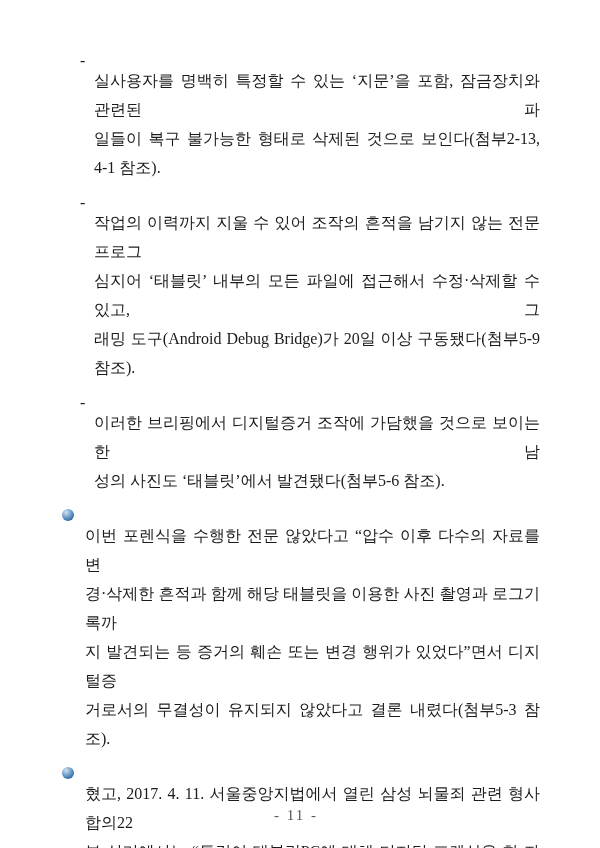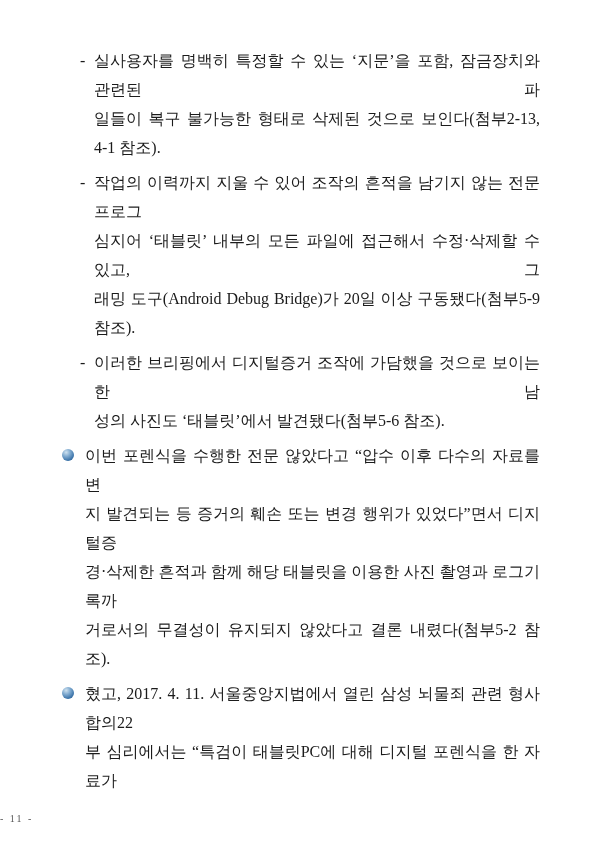--- a/index.html
+++ b/index.html
@@ -40,34 +40,36 @@
     display: block;
     width: 12px;
     height: 12px;
     border-radius: 50%;
     margin-top: 8px;
     background: radial-gradient(circle at 35% 28%, #cfe2f0 0%, #7aa6cd 38%, #3a72a8 72%, #2a5c8c 100%);
   }
   .lines {
     flex: 1;
     min-width: 0;
+    margin-top: 20px;
   }
   .line {
     text-align: justify;
     text-align-last: justify;
   }
   .line.last {
     text-align-last: left;
   }
   .footer {
     position: absolute;
     left: 0;
     right: 8px;
     bottom: 24px;
-    font-size: 10px;
+    text-align: center;
+    font-size: 15px;
     letter-spacing: 2px;
     color: #555555;
   }
 </style>
 </head>
 <body>
 
 <div class="page">
 
   <div class="body-block" id="items-top">
@@ -90,23 +92,23 @@
         <span class="dash-marker">-</span>
         <div class="lines">
           <div class="line">이러한 브리핑에서 디지털증거 조작에 가담했을 것으로 보이는 한 남</div>
           <div class="line last">성의 사진도 ‘태블릿’에서 발견됐다(첨부5-6 참조).</div>
         </div>
       </div>
       <div class="para bullet">
         <span class="bullet-marker"></span>
         <div class="lines">
           <div class="line">이번 포렌식을 수행한 전문 않았다고 “압수 이후 다수의 자료를 변</div>
+          <div class="line">경·삭제한 흔적과 함께 해당 태블릿을 이용한 사진 촬영과 로그기록까</div>
           <div class="line">지 발견되는 등 증거의 훼손 또는 변경 행위가 있었다”면서 디지털증</div>
-          <div class="line">경·삭제한 흔적과 함께 해당 태블릿을 이용한 사진 촬영과 로그기록까</div>
-          <div class="line last">거로서의 무결성이 유지되지 않았다고 결론 내렸다(첨부5-2 참조).</div>
+          <div class="line last">거로서의 무결성이 유지되지 않았다고 결론 내렸다(첨부5-3 참조).</div>
         </div>
       </div>
       <div class="para bullet">
         <span class="bullet-marker"></span>
         <div class="lines">
           <div class="line">혔고, 2017. 4. 11. 서울중앙지법에서 열린 삼성 뇌물죄 관련 형사합의22</div>
           <div class="line">부 심리에서는 “특검이 태블릿PC에 대해 디지털 포렌식을 한 자료가</div>
         </div>
       </div>
     </div>

